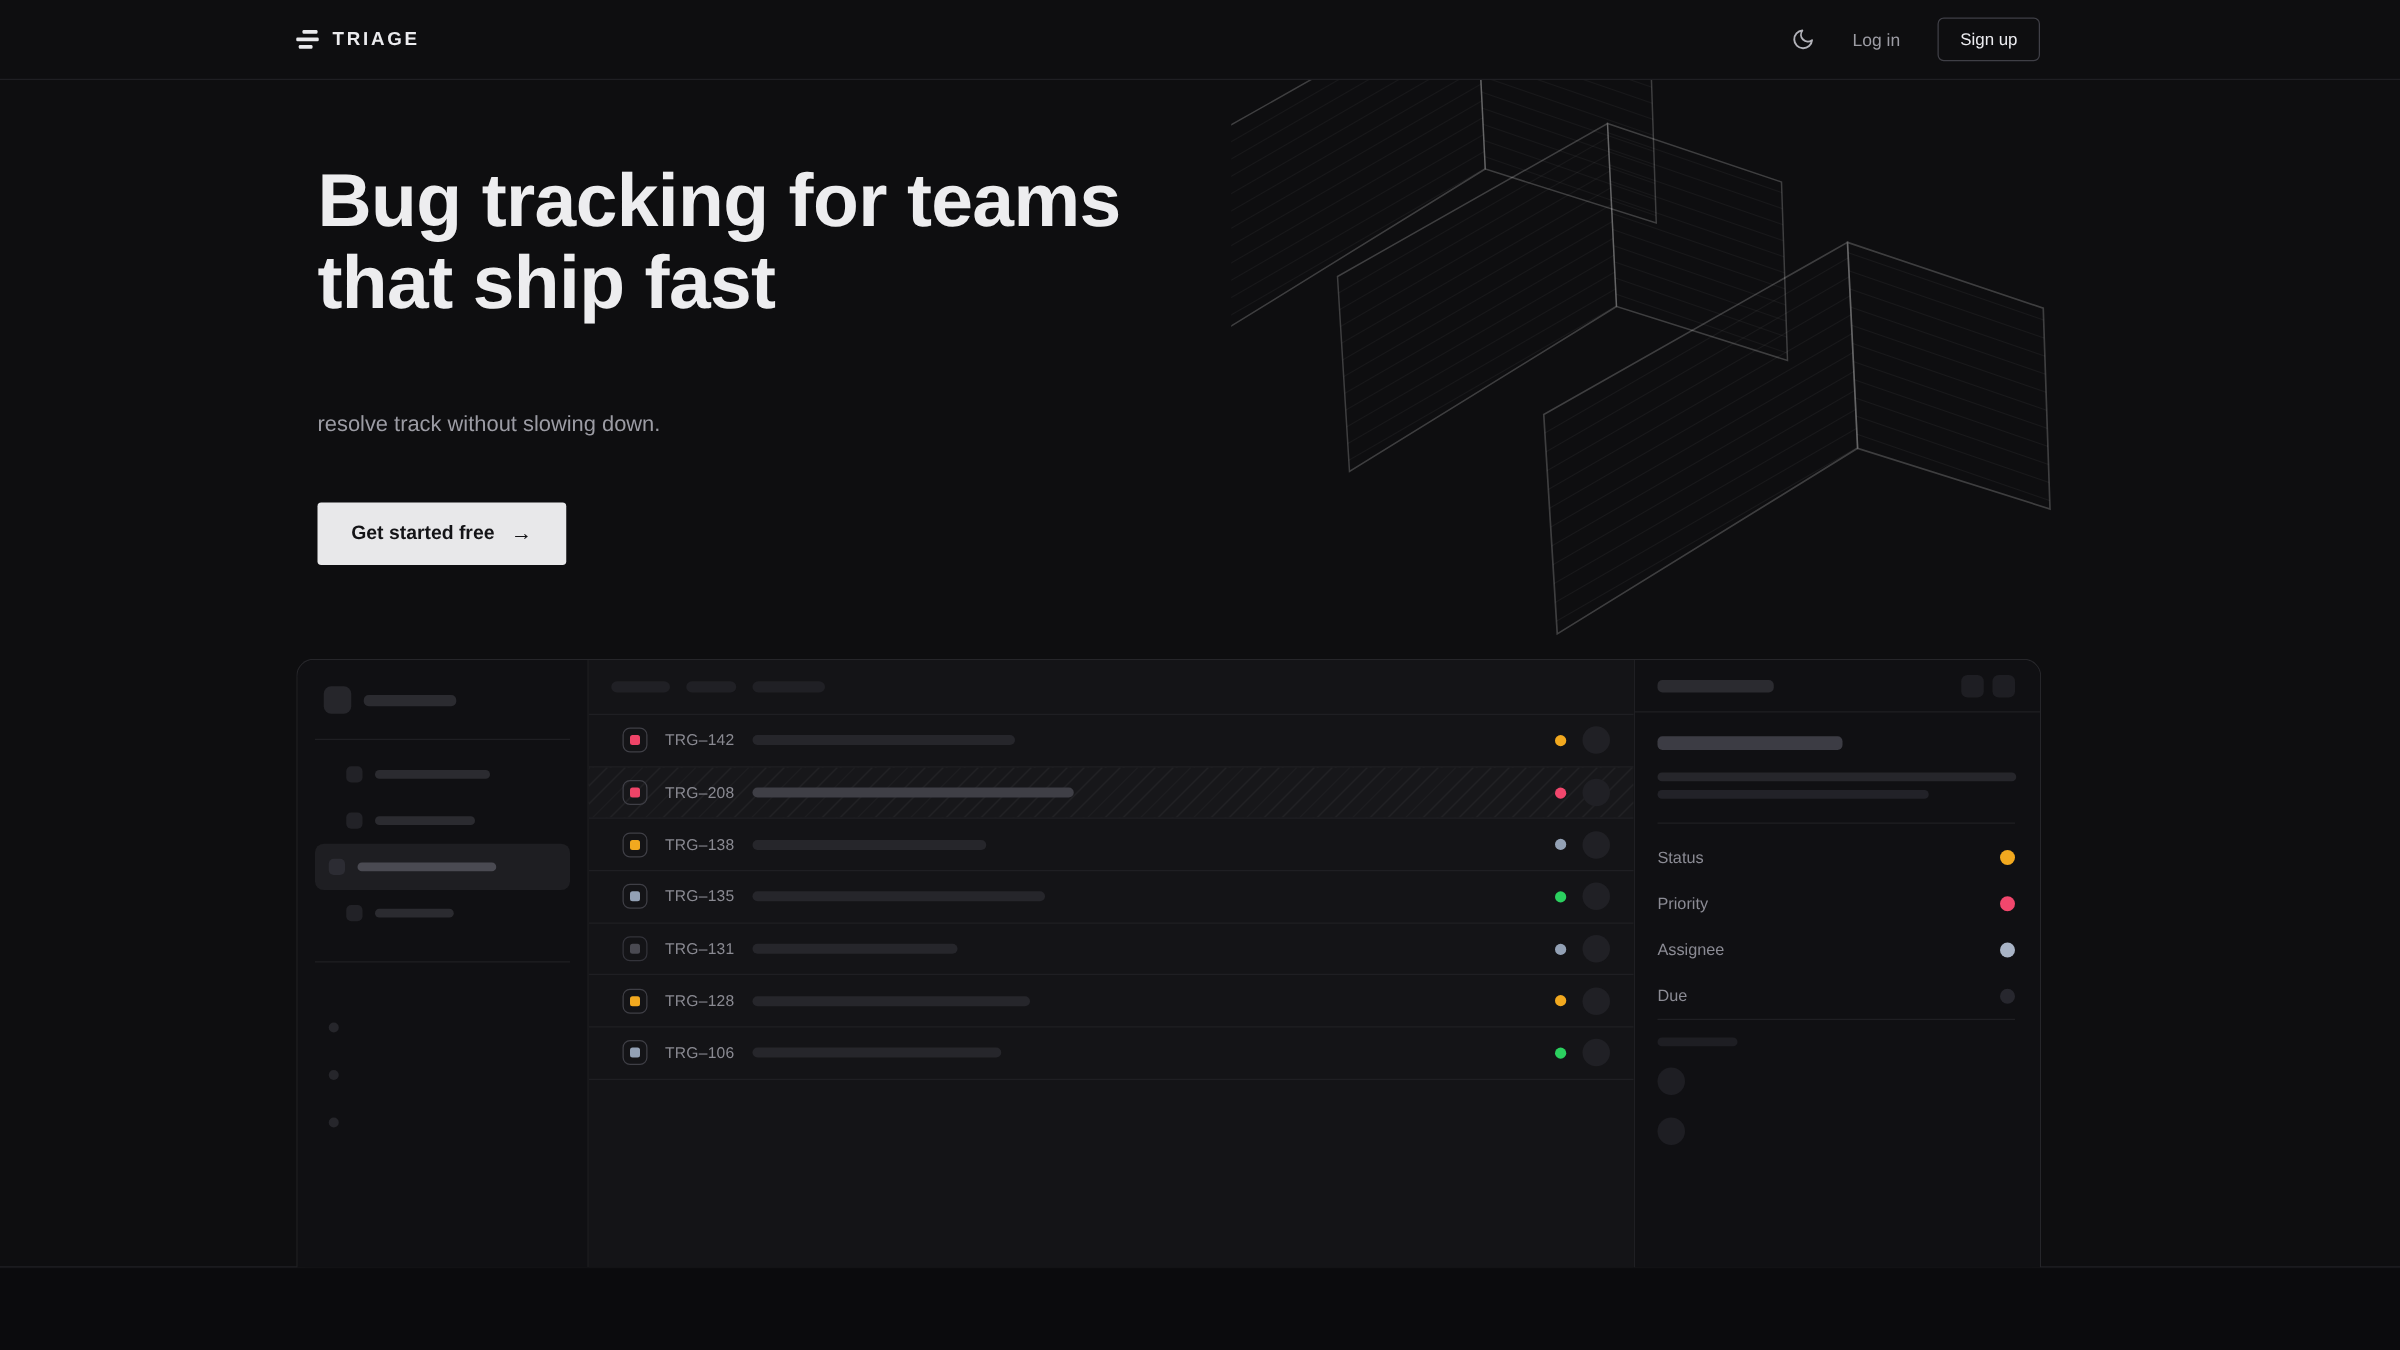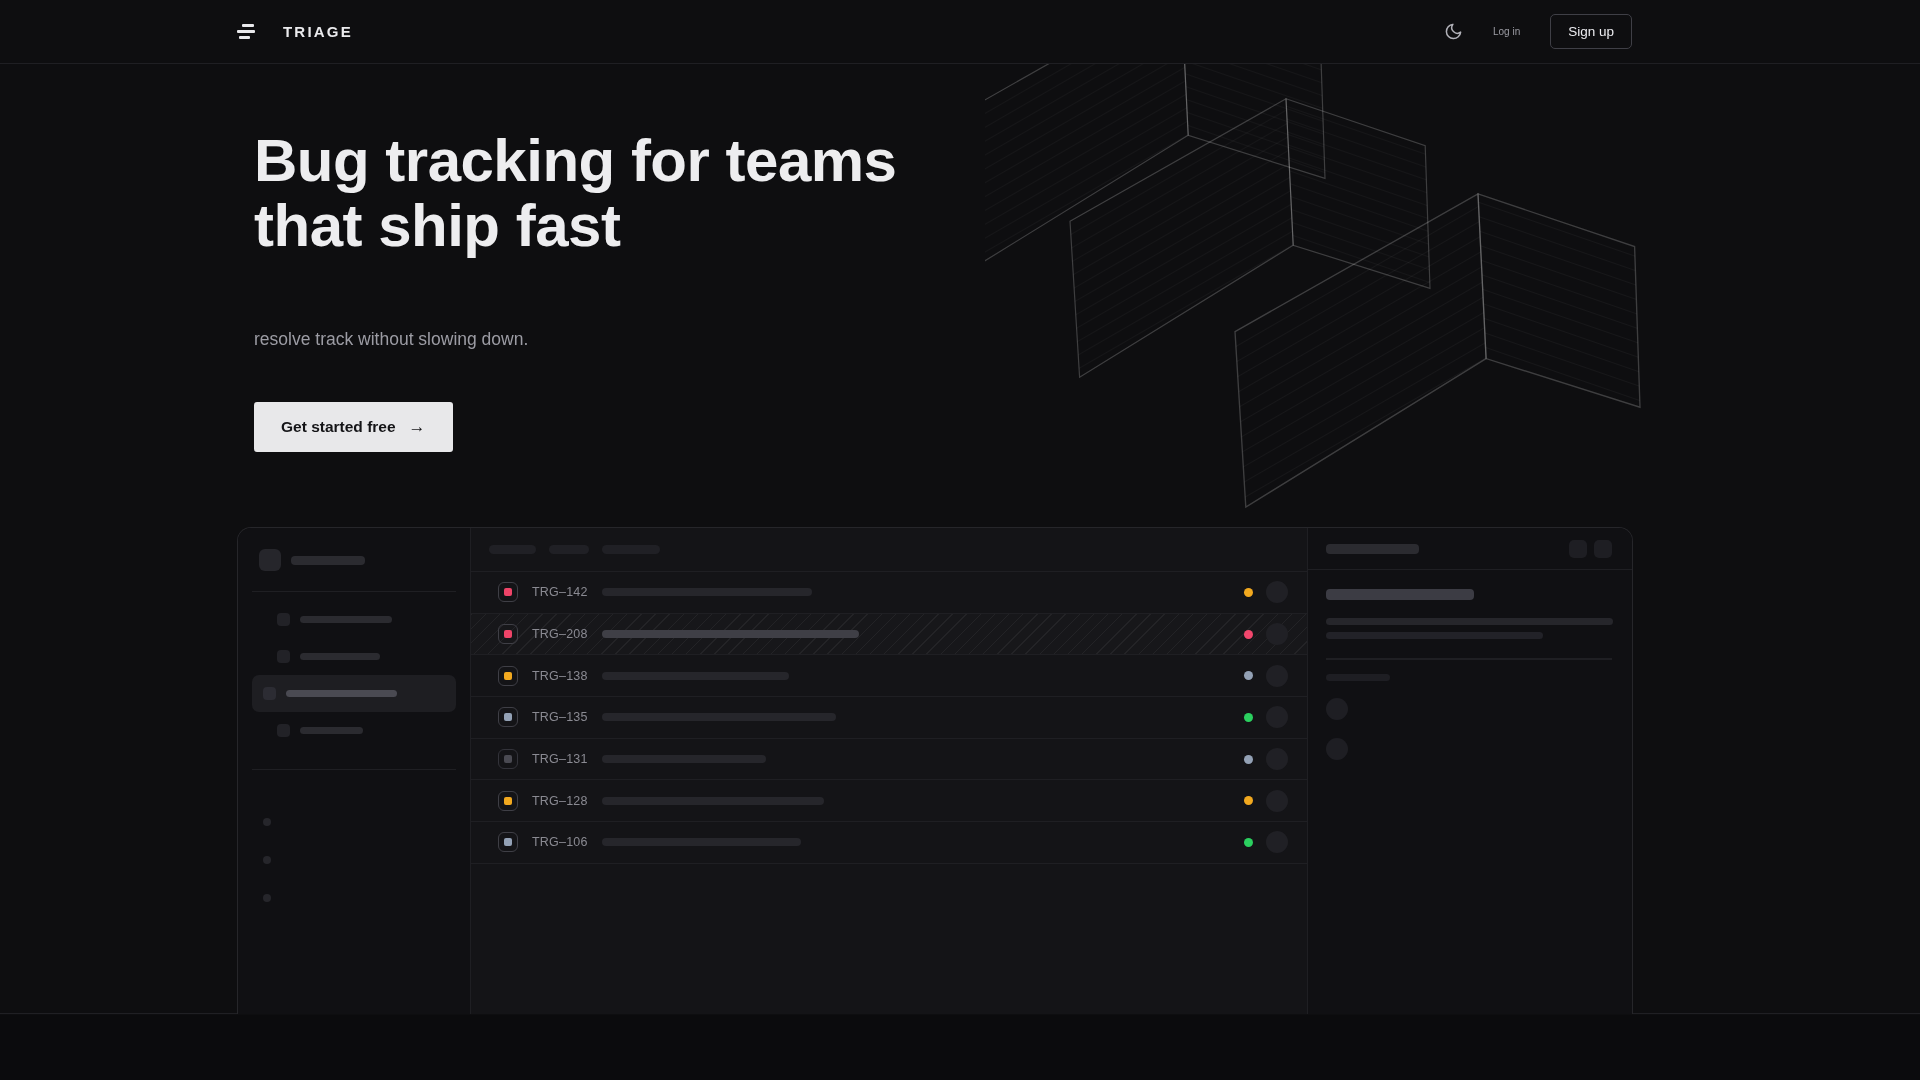--- a/index.html
+++ b/index.html
@@ -12,30 +12,30 @@
     -webkit-font-smoothing:antialiased;
   }
 
   
   .nav {
     position:absolute; top:0; left:0; right:0; height:64px;
     display:flex; align-items:center; justify-content:space-between;
     padding:0 288px 0 237px;
     background:#0e0e10; border-bottom:1px solid #1f1f23; z-index:10;
   }
-  .brand { display:flex; align-items:center; gap:28px; cursor:pointer; }
+  .brand { display:flex; align-items:center; gap:11px; cursor:pointer; }
   .brand-icon { width:18px; height:15px; display:flex; flex-direction:column; justify-content:space-between; }
   .brand-icon i { display:block; height:3.2px; border-radius:1px; background:#e9e9ec; }
   .brand-icon i:nth-child(1){ width:12px; margin-left:5px; }
   .brand-icon i:nth-child(2){ width:18px; }
   .brand-icon i:nth-child(3){ width:11px; margin-left:2px; }
   .brand-name { font-size:15px; font-weight:700; letter-spacing:2.2px; color:#ebebee; }
   .nav-right { display:flex; align-items:center; gap:30px; }
   .theme-toggle { background:none; border:none; cursor:pointer; display:flex; align-items:center; }
-  .login-link { font-size:10px; color:#9c9ca4; text-decoration:none; cursor:pointer; }
+  .login-link { font-size:14px; color:#9c9ca4; text-decoration:none; cursor:pointer; }
   .signup-btn {
     font-family:inherit; font-size:13.5px; color:#ececf0;
     background:transparent; border:1px solid #3f3f46; border-radius:5px;
     padding:0 17px; height:35px; cursor:pointer;
   }
 
   
   .decor { position:absolute; left:985px; top:42px; width:840px; height:474px; z-index:1; pointer-events:none; }
 
   
@@ -309,20 +309,38 @@
         <span class="row-spacer"></span>
         <span class="panel-btn"></span>
         <span class="panel-btn"></span>
       </div>
       <div class="panel-body">
         <span class="sk p-title"></span>
         <span class="p-line1" style="display:block"></span>
         <span class="p-line2" style="display:block"></span>
         <div class="divider p-div"></div>
 
+        <div class="fields">
+          <div class="field-row">
+            <span class="field-label">Status</span>
+            <span class="field-dot" style="background-color: rgb(242, 169, 31);"></span>
+          </div>
+          <div class="field-row">
+            <span class="field-label">Priority</span>
+            <span class="field-dot" style="background-color: rgb(242, 71, 109);"></span>
+          </div>
+          <div class="field-row">
+            <span class="field-label">Assignee</span>
+            <span class="field-dot" style="background-color: rgb(169, 180, 198);"></span>
+          </div>
+          <div class="field-row">
+            <span class="field-label">Due</span>
+            <span class="field-dot" style="background-color: rgb(39, 39, 46);"></span>
+          </div>
+        </div>
 
         <div class="divider"></div>
         <span class="p-label-sk" style="display:block"></span>
         <span class="p-circle" style="display:block"></span>
         <span class="p-circle second" style="display:block"></span>
       </div>
     </div>
 
   </div>
 </section>

